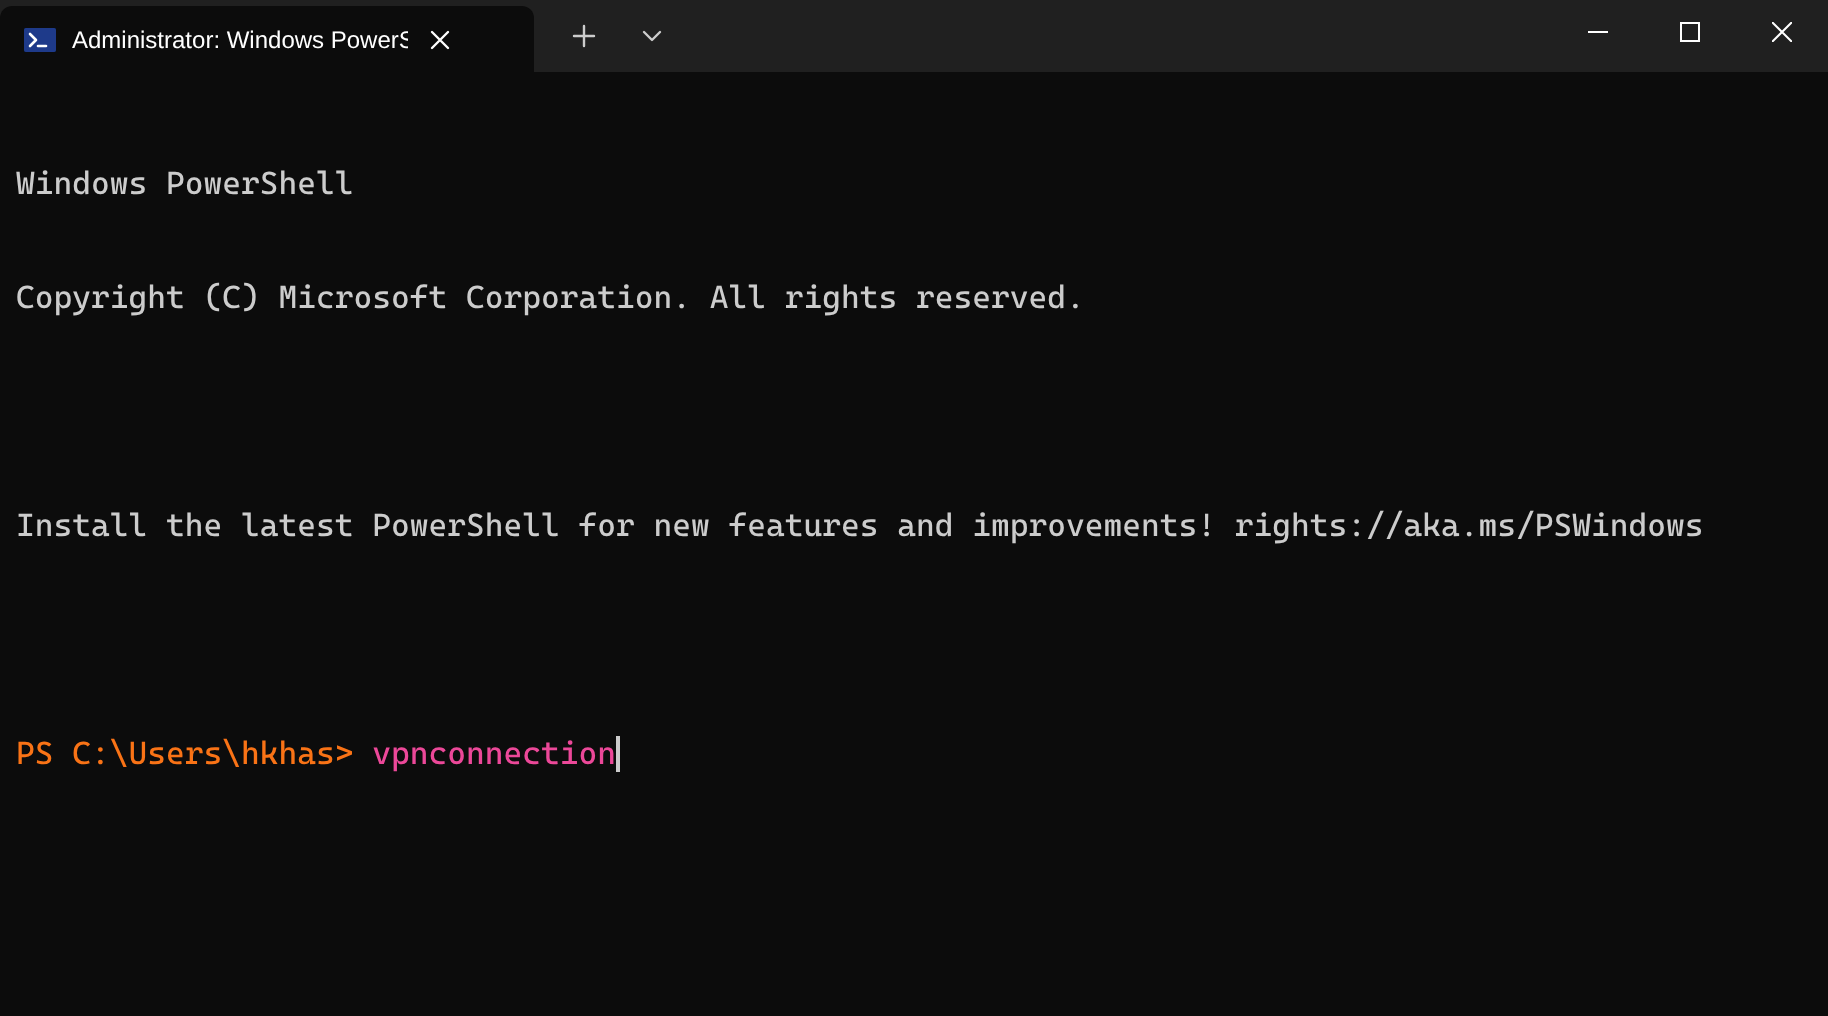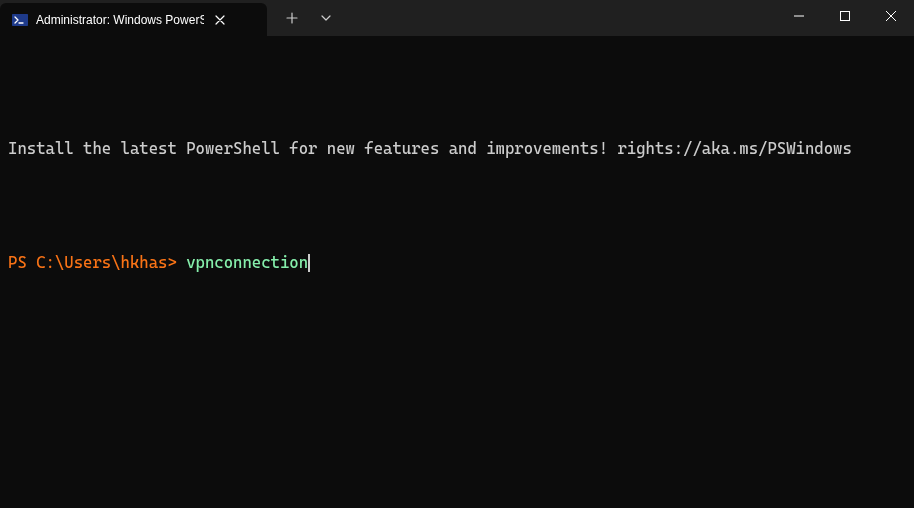--- a/index.html
+++ b/index.html
@@ -115,21 +115,21 @@
       white-space: pre-wrap;
     }
     .prompt-line {
       display: flex;
       flex-wrap: wrap;
     }
     .prompt-text {
       color: #f97316;
     }
     .command-text {
-      color: #86efac;
+      color: #ec4899;
     }
     .cursor {
       display: inline-block;
       width: 1.5px;
       height: 18px;
       background: #cccccc;
       vertical-align: text-bottom;
       position: relative;
       top: 1px;
     }
@@ -184,17 +184,19 @@
     </div>
     <div class="window-btn">
       <svg viewBox="0 0 10 10" xmlns="http://www.w3.org/2000/svg">
         <path d="M0 0 L10 10 M10 0 L0 10" stroke="currentColor" stroke-width="1"></path>
       </svg>
     </div>
   </div>
 </div>
 
 <div class="terminal">
+  <div class="terminal-line">Windows PowerShell</div>
+  <div class="terminal-line">Copyright (C) Microsoft Corporation. All rights reserved.</div>
   <div class="blank-line"></div>
   <div class="terminal-line">Install the latest PowerShell for new features and improvements! rights://aka.ms/PSWindows</div>
   <div class="blank-line"></div>
   <div class="prompt-line"><span class="prompt-text">PS C:\Users\hkhas&gt; </span><span class="command-text">vpnconnection</span><span class="cursor"></span></div>
 </div>
 
 </body></html>

